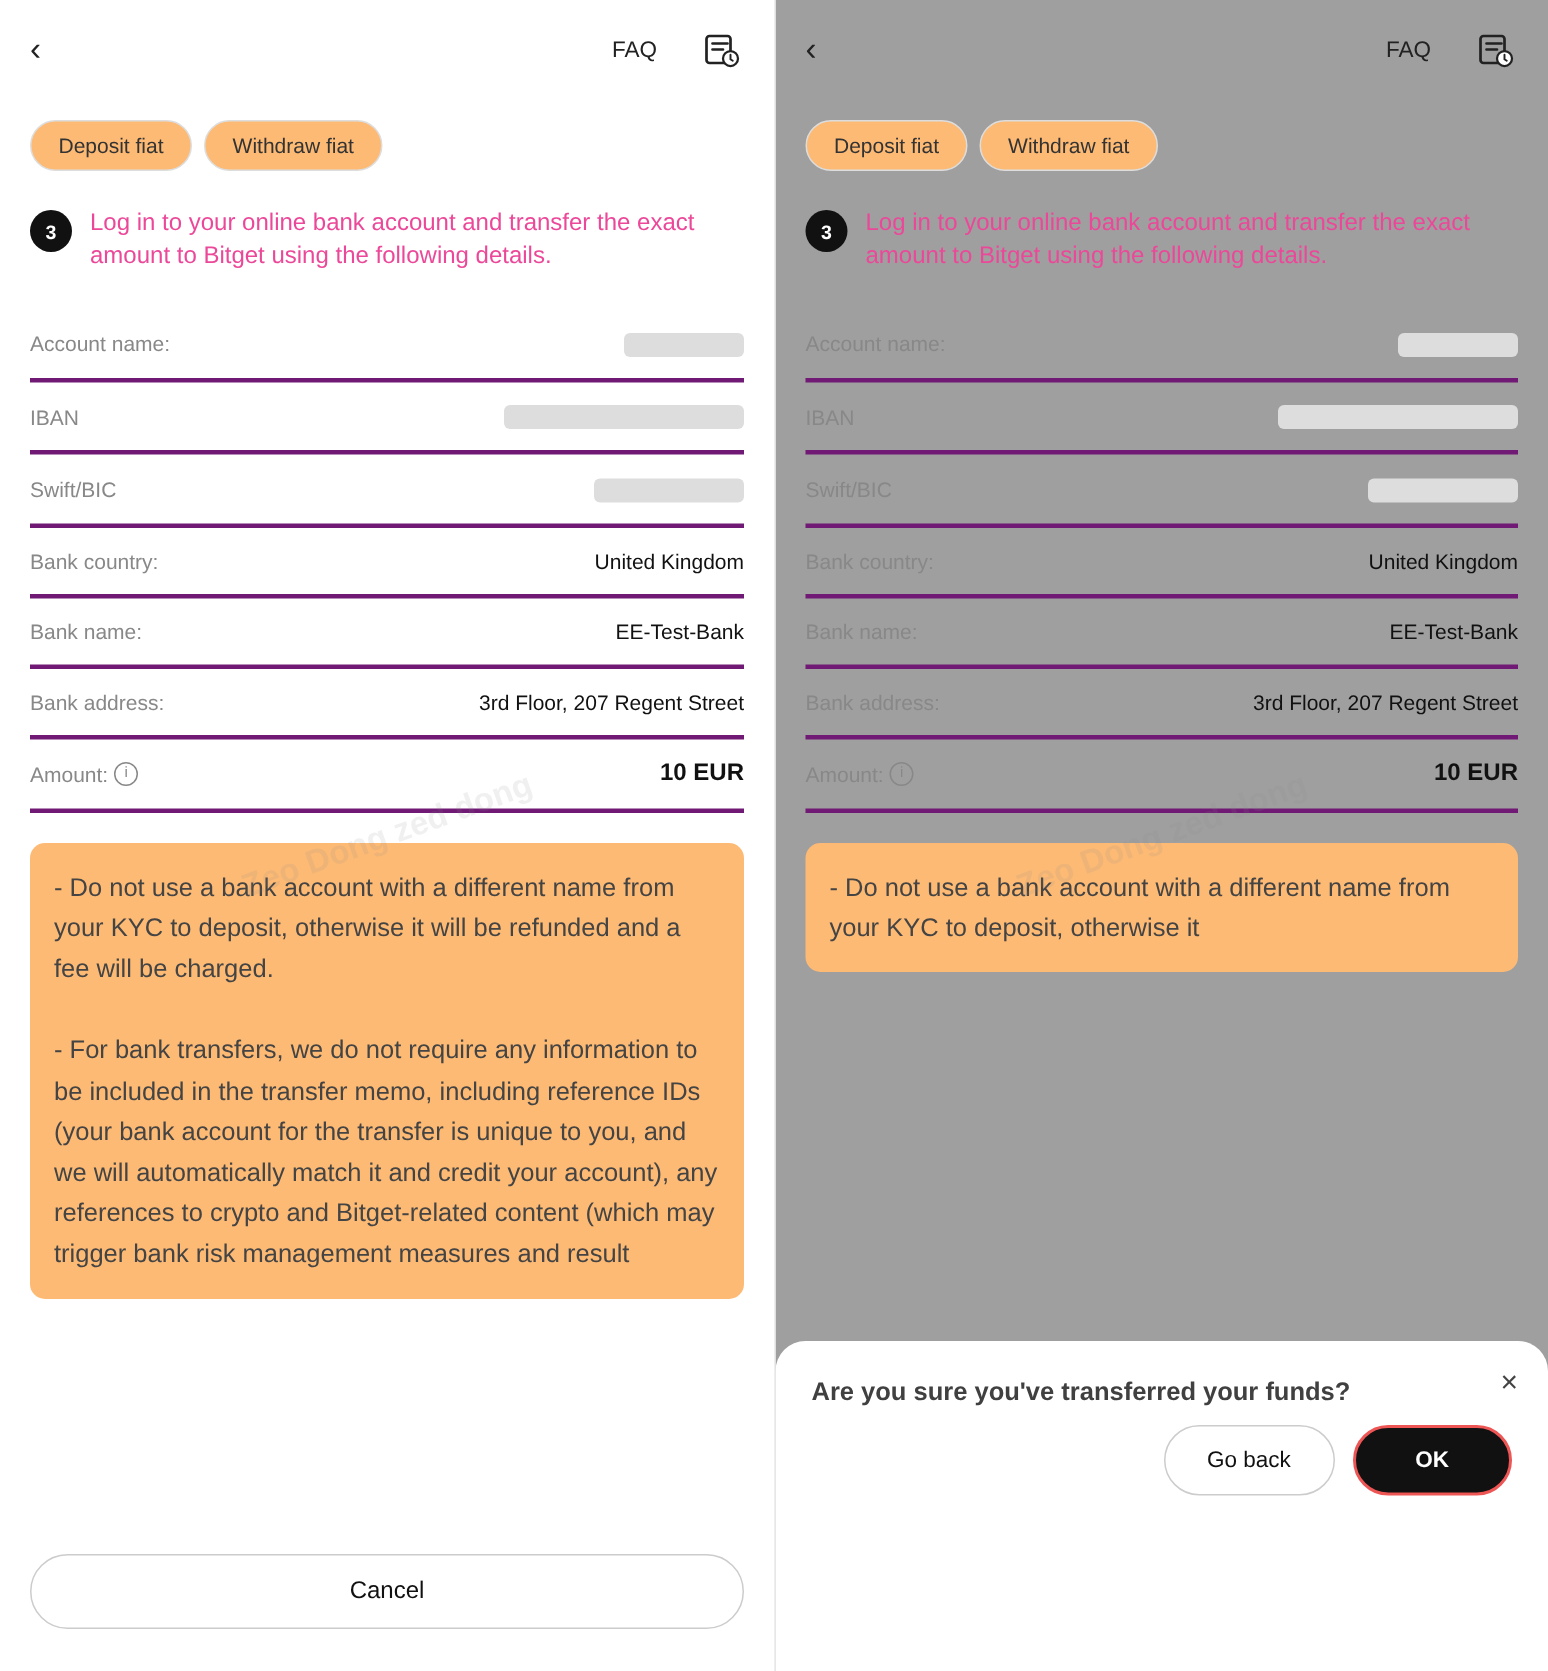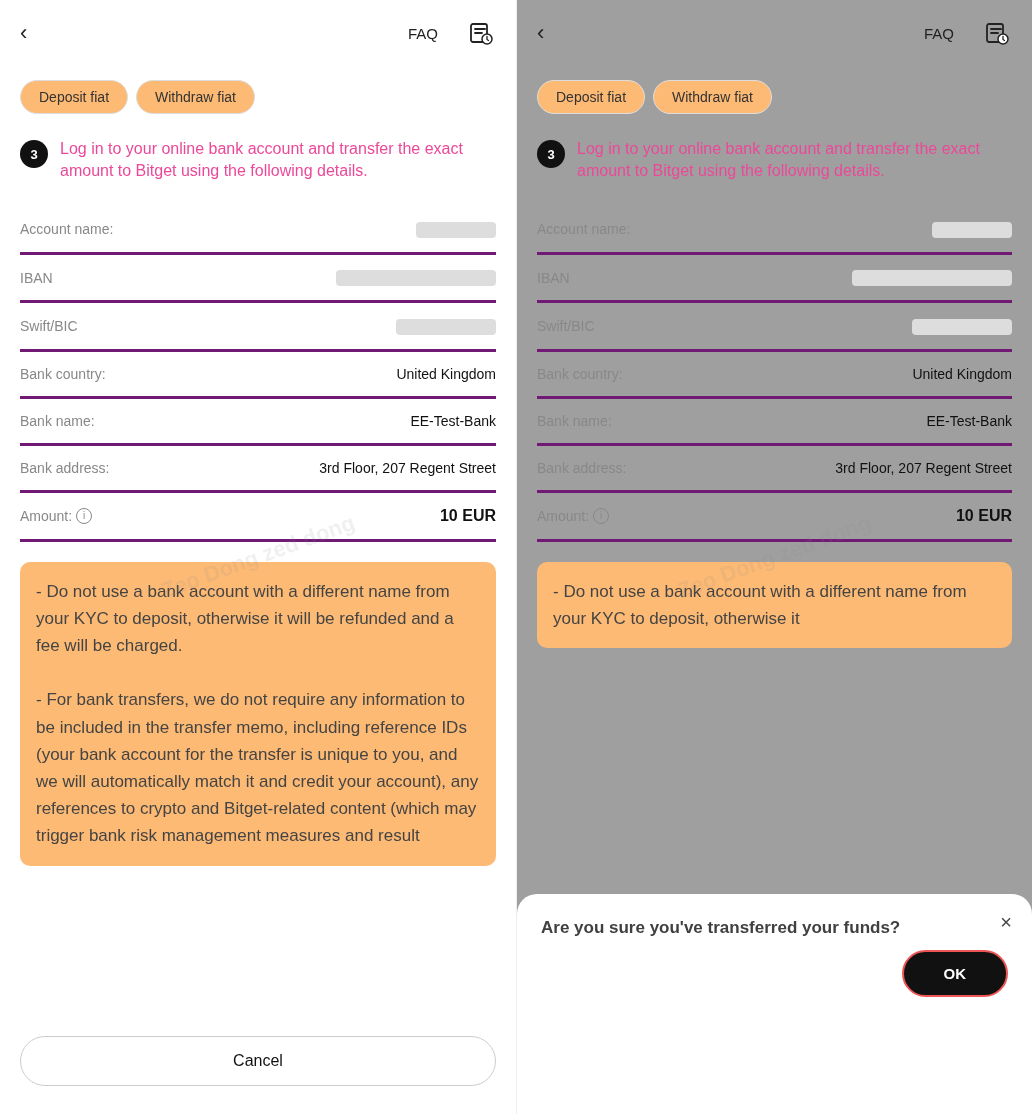--- a/index.html
+++ b/index.html
@@ -503,16 +503,17 @@
       <div class="note-box">
         <p>- Do not use a bank account with a different name from your KYC to deposit, otherwise it</p>
       </div>
     </div>
   </div>
 
   <div class="dialog">
     <span class="dialog-close">×</span>
     <div class="dialog-title">Are you sure you've transferred your funds?</div>
     <div class="dialog-buttons">
+      <button class="btn-go-back">Go back</button>
       <button class="btn-ok">OK</button>
     </div>
   </div>
 </div>
 
 </body></html>

